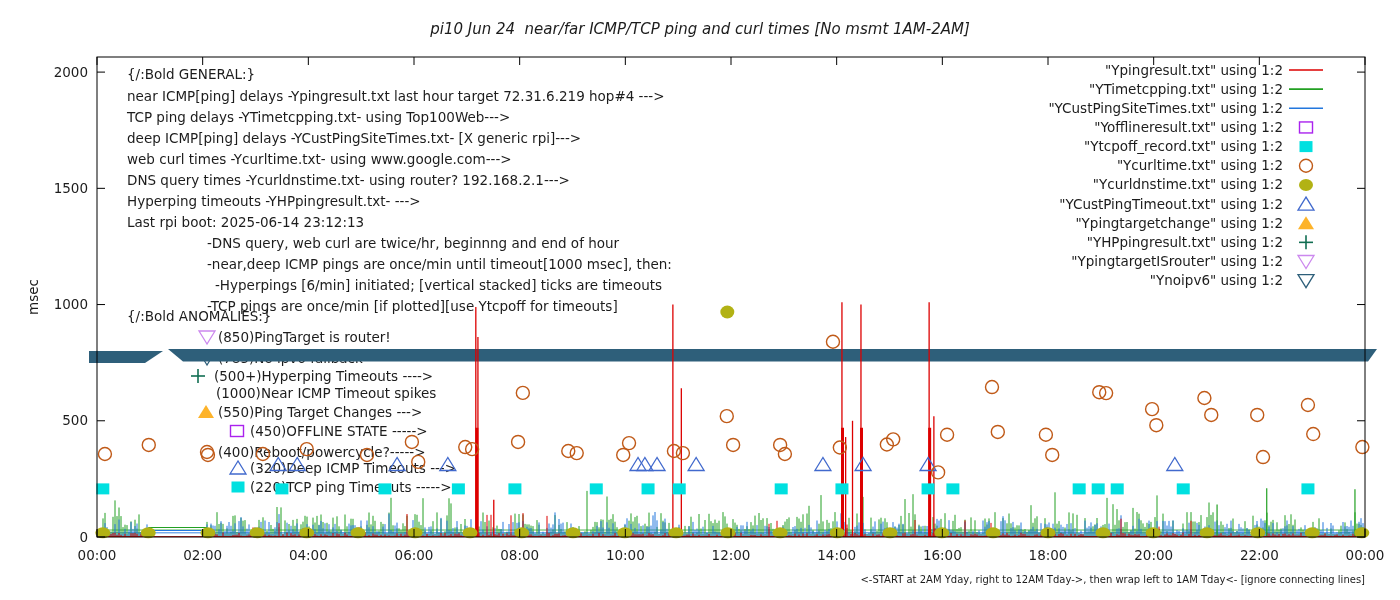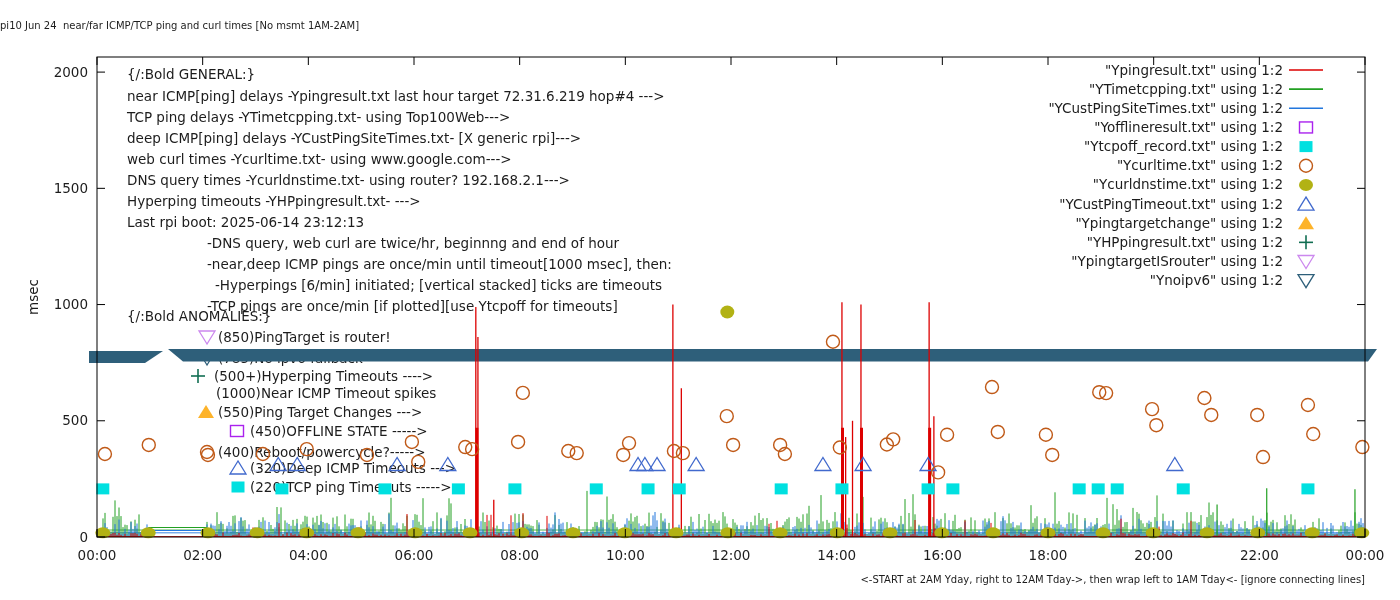--- a/index.html
+++ b/index.html
@@ -1,20 +1,20 @@
 <!DOCTYPE html>
 <html><head>
 <meta charset="utf-8">
 <style>
   html,body{margin:0;padding:0;background:#ffffff;}
   #wrap{position:relative;width:1400px;height:600px;background:#ffffff;overflow:hidden;
         font-family:"DejaVu Sans",sans-serif;color:#1c1c1c;}
   #plot{position:absolute;left:0;top:0;}
-  .title{position:absolute;top:20px;left:0;width:1400px;text-align:left;
-         font-size:10px;white-space:pre;}
+  .title{position:absolute;top:20px;left:0;width:1400px;text-align:center;
+         font-size:15px;white-space:pre;font-style:italic;}
   .xlabel{position:absolute;top:574px;left:97px;width:1268px;text-align:right;
           font-size:10px;white-space:pre;}
   .ylabel{position:absolute;left:33px;top:297px;font-size:13.5px;
           transform:translate(-50%,-50%) rotate(-90deg);}
   text{white-space:pre;font-family:"DejaVu Sans",sans-serif;}
 </style>
 </head>
 <body>
 <div id="wrap">
 

